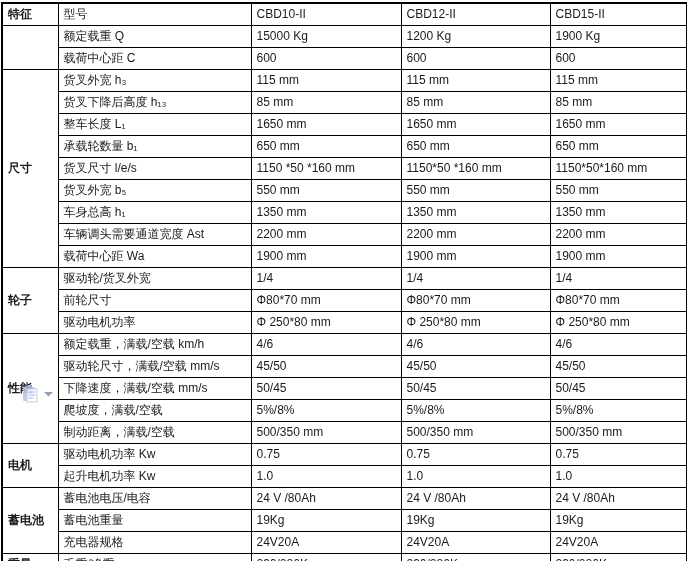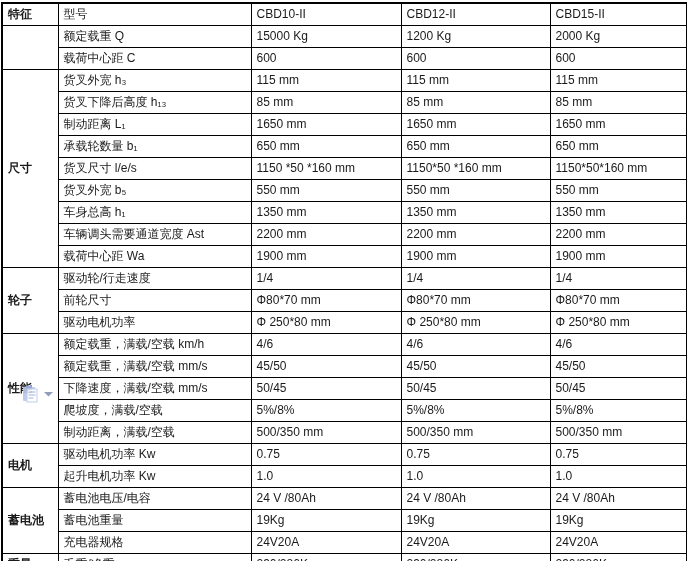--- a/index.html
+++ b/index.html
@@ -58,21 +58,21 @@
       <td>CBD10-II</td>
       <td>CBD12-II</td>
       <td>CBD15-II</td>
     </tr>
 
     <tr>
       <td class="cat" rowspan="2"></td>
       <td>额定载重 Q</td>
       <td>15000 Kg</td>
       <td>1200 Kg</td>
-      <td>2000 Kg</td>
+      <td>1900 Kg</td>
     </tr>
     <tr>
       <td>载荷中心距 C</td>
       <td>600</td>
       <td>600</td>
       <td>600</td>
     </tr>
 
     <tr>
       <td class="cat" rowspan="9">尺寸</td>
@@ -81,21 +81,21 @@
       <td>115 mm</td>
       <td>115 mm</td>
     </tr>
     <tr>
       <td>货叉下降后高度 h₁₃</td>
       <td>85 mm</td>
       <td>85 mm</td>
       <td>85 mm</td>
     </tr>
     <tr>
-      <td>制动距离 L₁</td>
+      <td>整车长度 L₁</td>
       <td>1650 mm</td>
       <td>1650 mm</td>
       <td>1650 mm</td>
     </tr>
     <tr>
       <td>承载轮数量 b₁</td>
       <td>650 mm</td>
       <td>650 mm</td>
       <td>650 mm</td>
     </tr>
@@ -125,21 +125,21 @@
     </tr>
     <tr>
       <td>载荷中心距 Wa</td>
       <td>1900 mm</td>
       <td>1900 mm</td>
       <td>1900 mm</td>
     </tr>
 
     <tr>
       <td class="cat" rowspan="3">轮子</td>
-      <td>驱动轮/行走速度</td>
+      <td>驱动轮/货叉外宽</td>
       <td>1/4</td>
       <td>1/4</td>
       <td>1/4</td>
     </tr>
     <tr>
       <td>前轮尺寸</td>
       <td>Φ80*70 mm</td>
       <td>Φ80*70 mm</td>
       <td>Φ80*70 mm</td>
     </tr>
@@ -151,21 +151,21 @@
     </tr>
 
     <tr>
       <td class="cat" rowspan="5">性能</td>
       <td>额定载重，满载/空载 km/h</td>
       <td>4/6</td>
       <td>4/6</td>
       <td>4/6</td>
     </tr>
     <tr>
-      <td>额定载重，满载/空载 mm/s</td>
+      <td>驱动轮尺寸，满载/空载 mm/s</td>
       <td>45/50</td>
       <td>45/50</td>
       <td>45/50</td>
     </tr>
     <tr>
       <td>下降速度，满载/空载 mm/s</td>
       <td>50/45</td>
       <td>50/45</td>
       <td>50/45</td>
     </tr>

